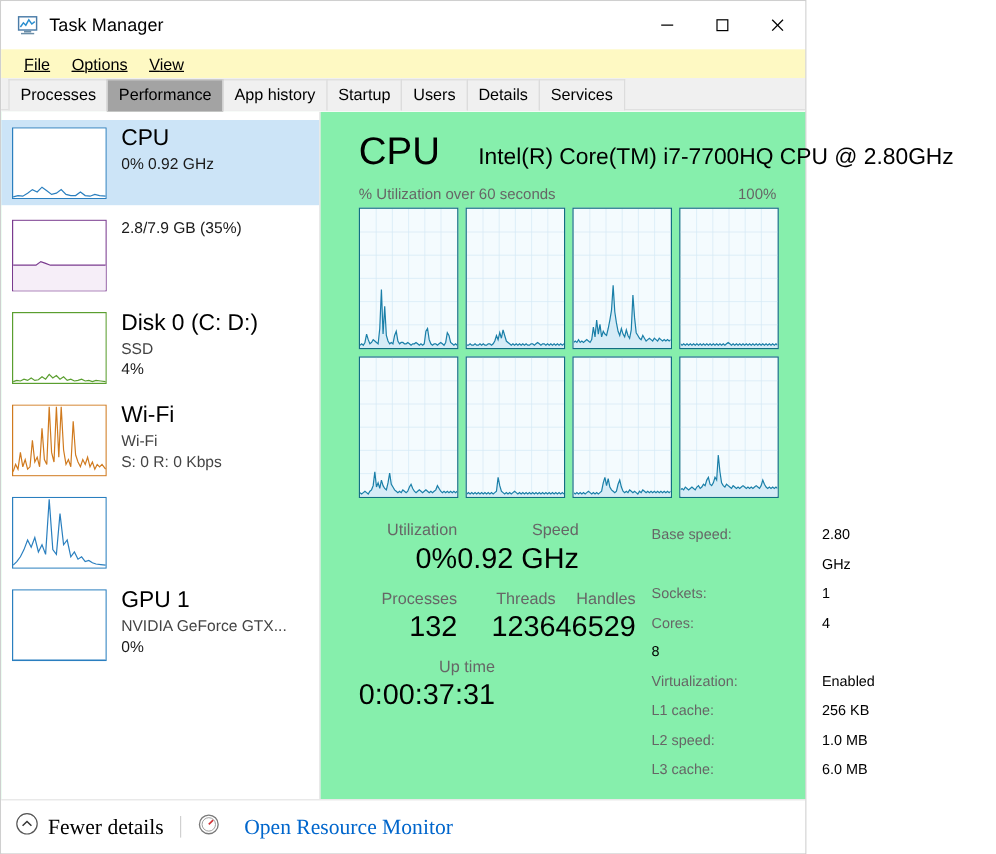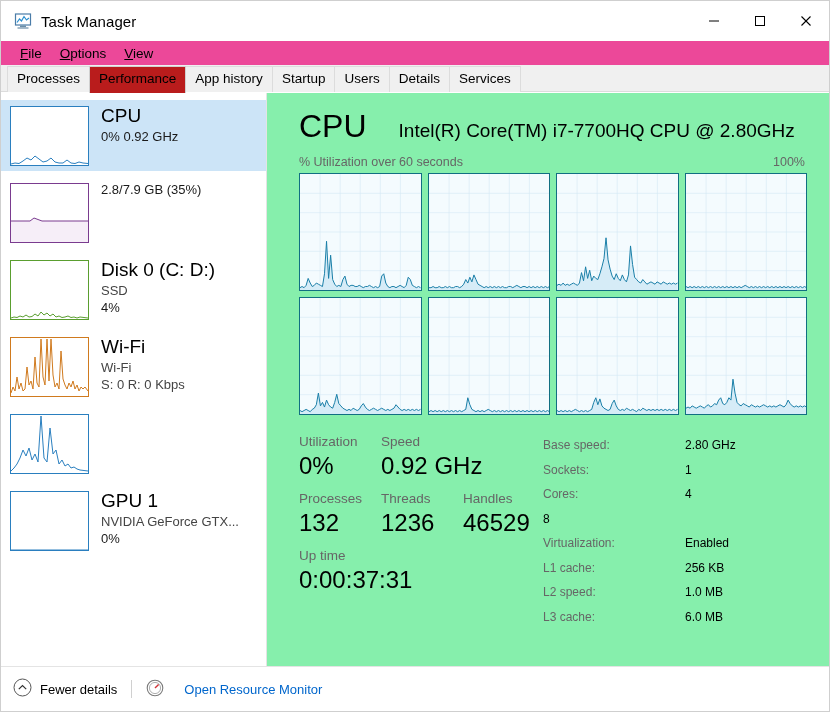--- a/index.html
+++ b/index.html
@@ -9,21 +9,21 @@
   body {
     width: 830px;
     height: 712px;
     background: #ffffff;
     font-family: "Liberation Sans", sans-serif;
     color: #000000;
     overflow: hidden;
     position: relative;
   }
   .window {
-    width: 830px;
+    width: 672px;
     height: 712px;
     display: flex;
     flex-direction: column;
     background: #ffffff;
     border: 1px solid #cfcfcf;
     box-sizing: border-box;
     position: relative;
   }
 
   
@@ -63,22 +63,23 @@
     cursor: default;
   }
 
   
   .menubar {
     height: 24px;
     min-height: 24px;
     display: flex;
     align-items: center;
     padding-left: 10px;
-    background: #ec4899;
+    background: #fef9c3;
     font-size: 13.5px;
+    text-decoration: underline;
   }
   .menu-item {
     padding: 2px 9px;
     color: #000000;
     cursor: default;
   }
   .menu-item u { text-decoration: underline; }
 
   
   .tabstrip {
@@ -105,21 +106,21 @@
     background: #f0f0f0;
     border: 1px solid #dcdcdc;
     border-bottom: none;
     margin-right: -1px;
     cursor: default;
     position: relative;
     z-index: 1;
     line-height: 16px;
   }
   .tab.active {
-    background: #b91c1c;
+    background: #a3a3a3;
     z-index: 3;
     padding-bottom: 6px;
     margin-bottom: -1px;
     border-color: #d0d0d0;
   }
 
   
   .content {
     flex: 1;
     display: flex;
@@ -227,20 +228,21 @@
 
   
   .stats {
     display: flex;
     margin-top: 18px;
     flex: 1;
   }
   .stats-left {
     width: 240px;
     min-width: 240px;
+    text-align: right;
   }
   .stat-row {
     display: flex;
     margin-bottom: 9px;
   }
   .stat-block { }
   .stat-block.w1 { width: 82px; }
   .stat-label {
     font-size: 13.5px;
     color: #666666;
@@ -270,21 +272,22 @@
 
   
   .statusbar {
     height: 44px;
     min-height: 44px;
     display: flex;
     align-items: center;
     padding-left: 12px;
     border-top: 1px solid #e4e4e4;
     background: #ffffff;
-    font-size: 13px;
+    font-size: 18px;
+    font-family: Liberation Serif, serif;
   }
   .status-link {
     display: flex;
     align-items: center;
     cursor: default;
   }
   .fewer-text { color: #000000; margin-left: 8px; }
   .statusbar-sep {
     width: 1px;
     height: 18px;

